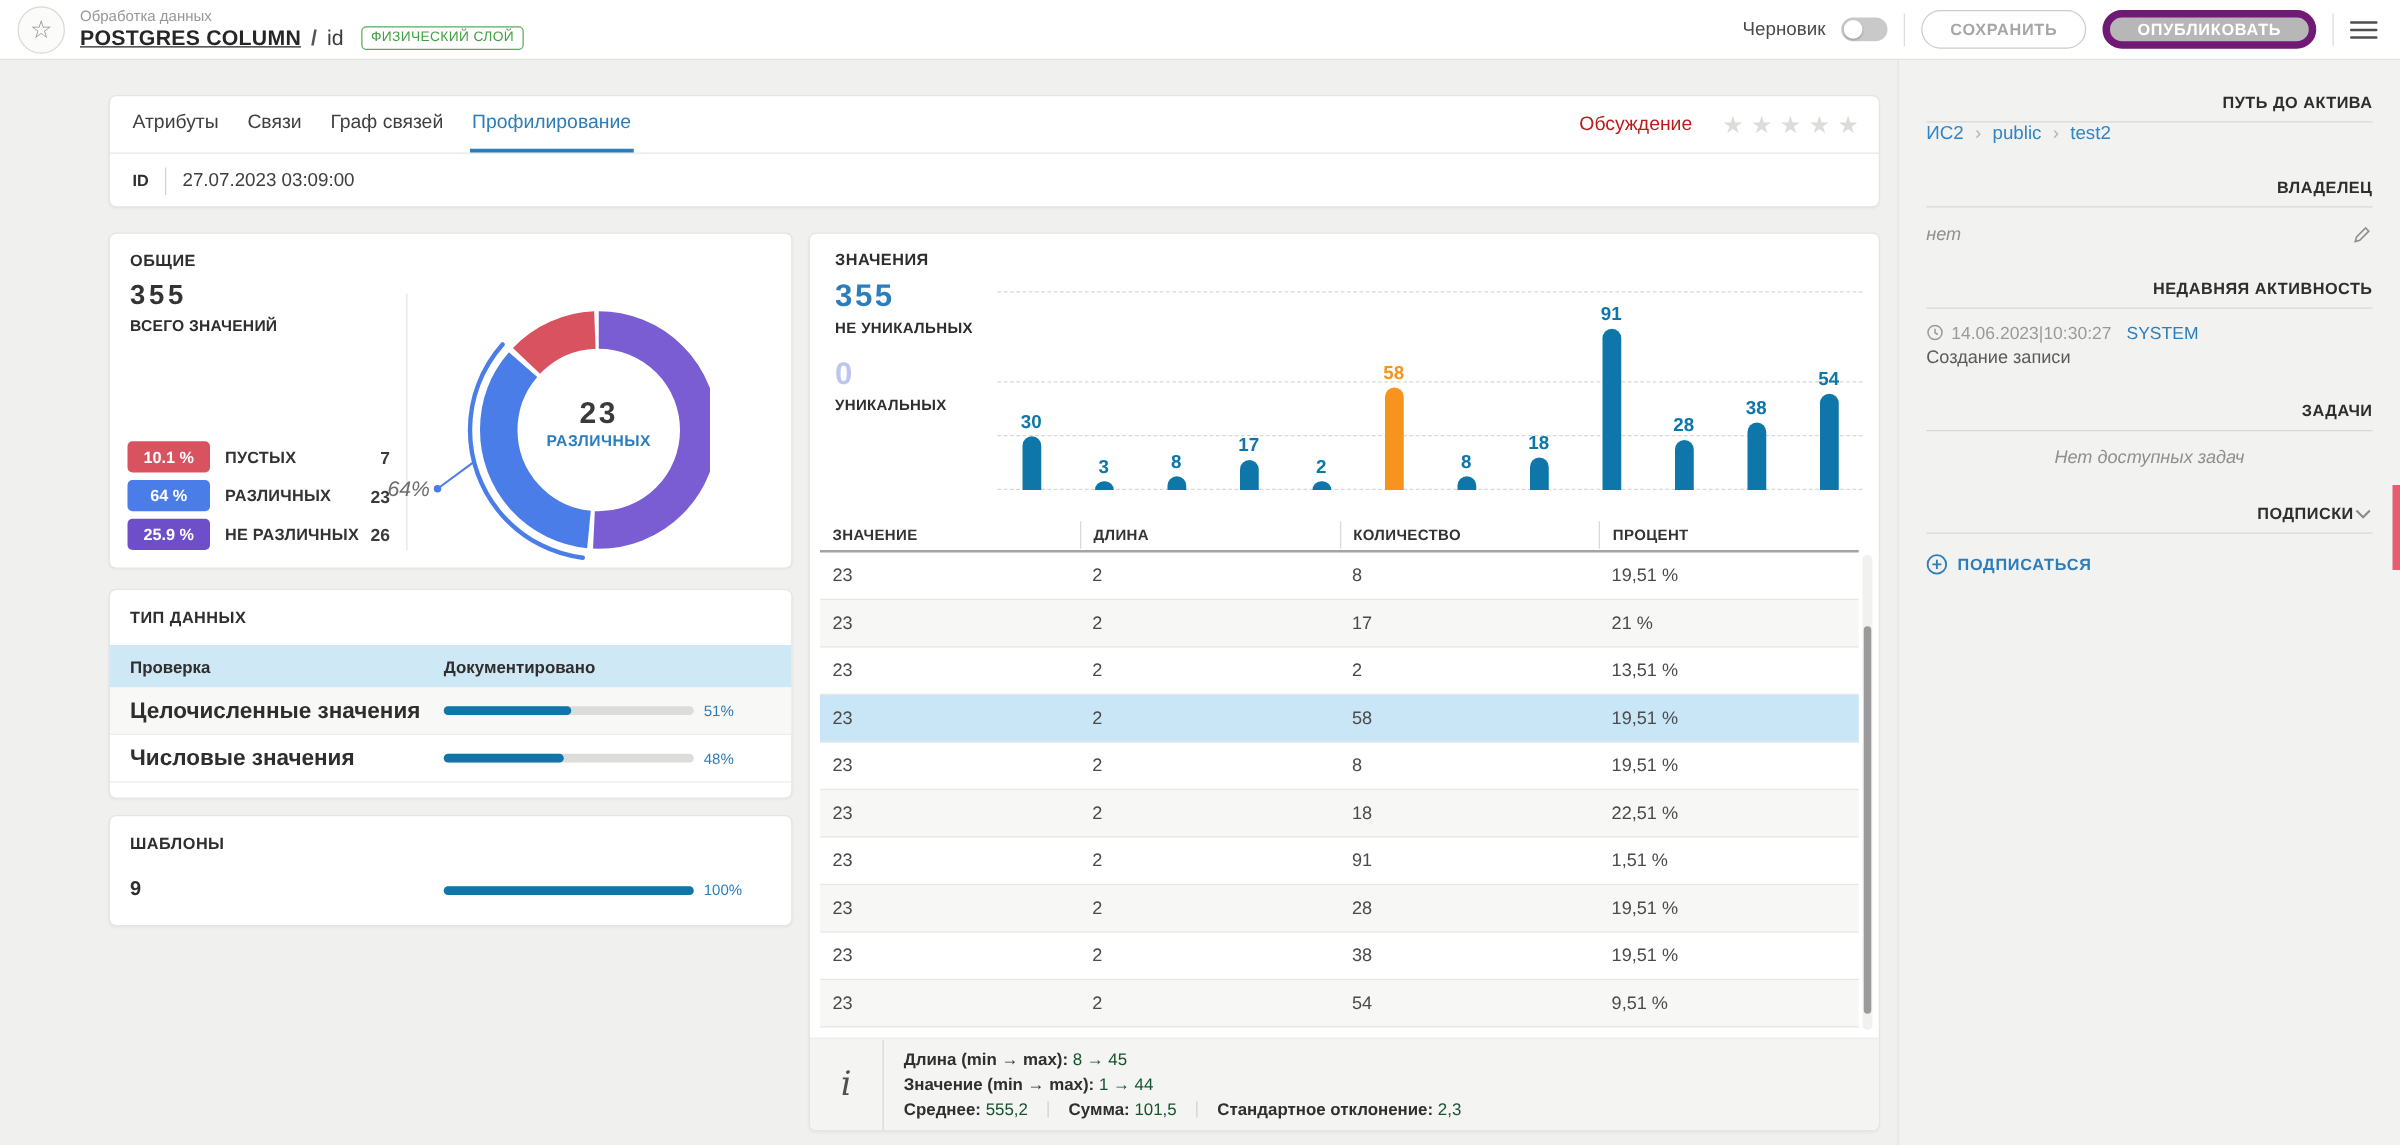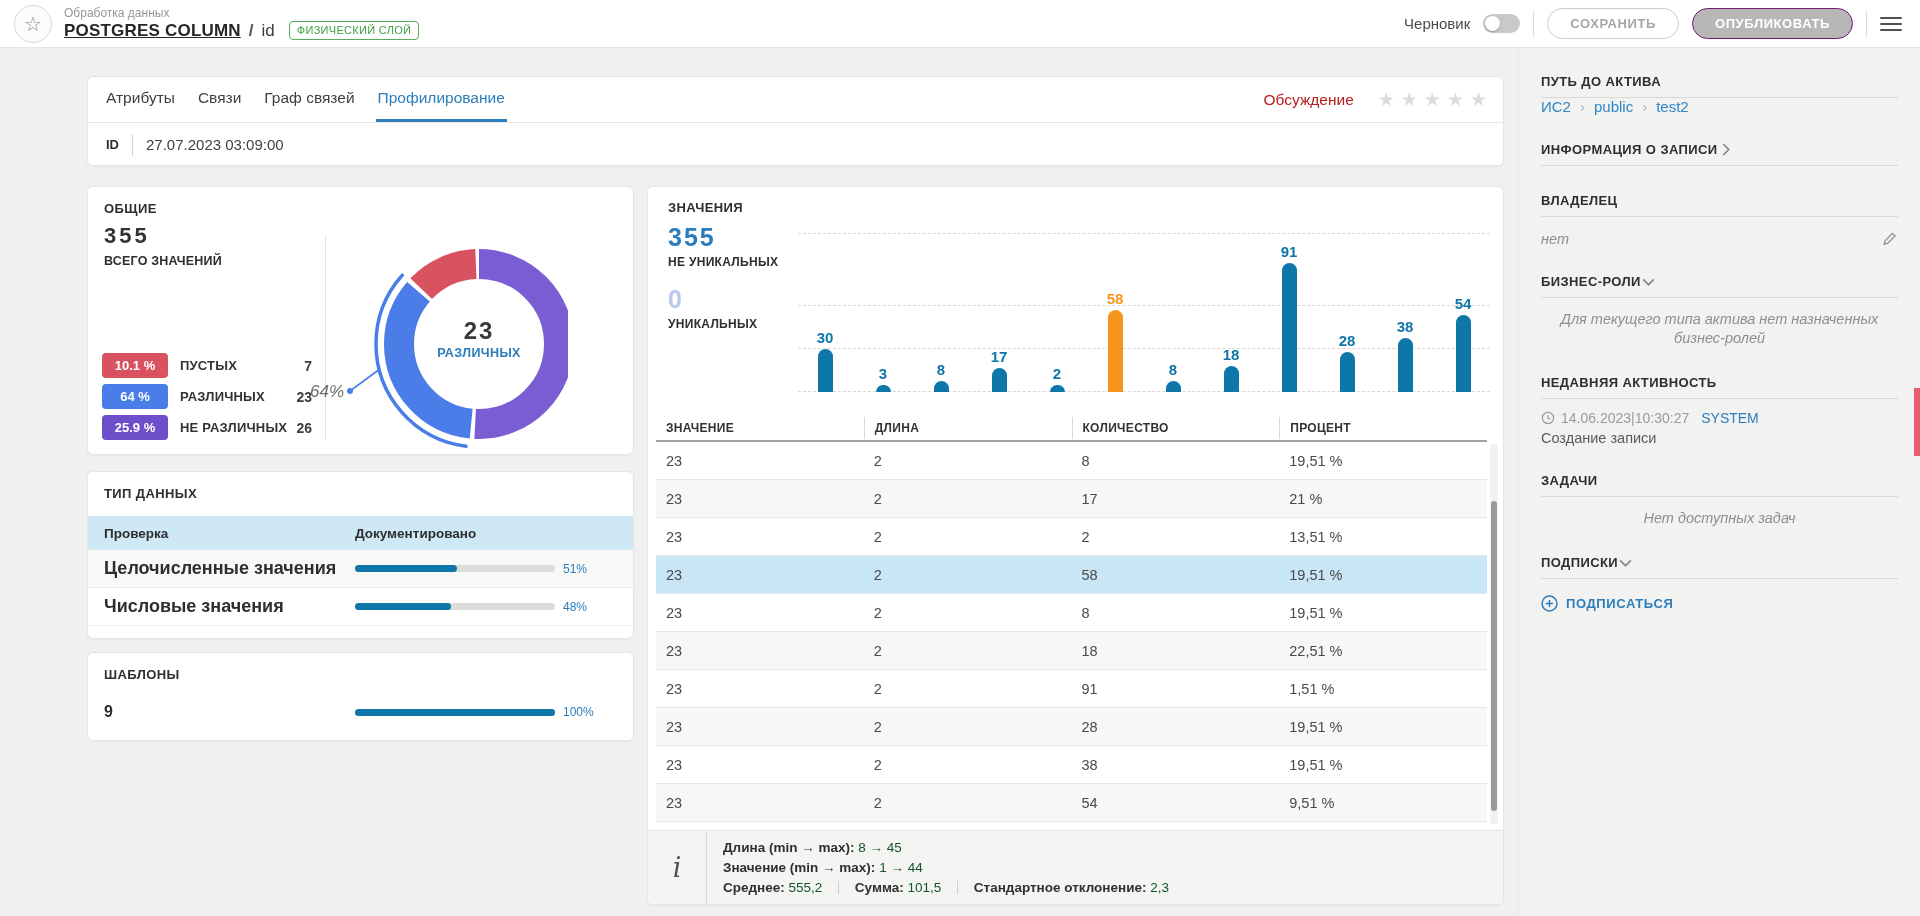--- a/index.html
+++ b/index.html
@@ -16,21 +16,21 @@
   .entity-sep { font-size:17px; color:#555; font-weight:bold;}
   .entity-name { font-size:17px; color:#3c3c3c; }
   .layer-badge { font-size:11px; color:#44a046; border:1px solid #5aaa5c; border-radius:4px; padding:2px 7px 3px; letter-spacing:.3px; margin-left:6px; white-space:nowrap;}
   .topbar-right { margin-left:auto; display:flex; align-items:center; gap:13px; padding-right:18px; }
   .draft-label { font-size:15px; color:#4a4a4a; }
   .toggle { width:37px; height:19px; background:#c9c9c9; border-radius:10px; position:relative; cursor:pointer; }
   .toggle .knob { position:absolute; left:2px; top:2px; width:15px; height:15px; background:#fff; border-radius:50%; box-shadow:0 1px 2px rgba(0,0,0,.25);}
   .vdiv-h { width:1px; height:26px; background:#dcdcda; }
   .btn { height:31px; border-radius:16px; font-size:13px; font-weight:bold; letter-spacing:.6px; padding:0 22px; cursor:pointer; font-family:inherit;}
   .btn-save { background:#fff; border:1px solid #cbcbcb; color:#a6a6a6; }
-  .btn-publish { background:#b7b7b7; border:1px solid #701a75; color:#fff; }
+  .btn-publish { background:#b7b7b7; border:6px solid #701a75; color:#fff; }
   .burger { width:22px; display:flex; flex-direction:column; gap:4px; cursor:pointer; }
   .burger i { display:block; height:2px; background:#4f4f4f; border-radius:1px;}
 
   
   .card { position:absolute; background:#fff; border:1px solid #e5e5e3; border-radius:6px; box-shadow:0 1px 2px rgba(0,0,0,.04); }
   .card-title { font-size:13px; font-weight:bold; color:#2e2e2e; letter-spacing:.4px; }
 
   
   .tabs-card { left:87px; top:76px; width:1417px; height:90px; }
   .tabs-row { height:46px; display:flex; align-items:stretch; padding:0 16px; border-bottom:1px solid #e8e8e6; }
@@ -112,21 +112,21 @@
   .v-footer { position:absolute; left:0; right:0; bottom:0; height:74px; background:#f4f4f2; border-top:1px solid #e4e4e2; border-radius:0 0 6px 6px; display:flex; align-items:center;}
   .info-i { width:58px; text-align:center; font-family:"DejaVu Serif",serif; font-style:italic; font-size:27px; color:#4f4f4f; flex:none;}
   .v-footer-lines { border-left:1px solid #d8d8d6; padding:6px 0 6px 16px; font-size:13.5px; line-height:20px; color:#2f2f2f;}
   .f-label { font-weight:bold; color:#2f2f2f; }
   .f-value { color:#14532d; }
   .f-sep { display:inline-block; width:1px; height:13px; background:#cfcfcd; margin:0 12px; vertical-align:-2px;}
 
   
   .sidebar { position:absolute; left:1518px; top:48px; width:402px; height:868px; background:#f2f2f0; border-left:1px solid #e4e4e2; padding:26px 22px 0 22px;}
   .side-section { margin-bottom:27px; }
-  .side-head { display:flex; align-items:center; justify-content:flex-start; }
+  .side-head { display:flex; align-items:center; justify-content:flex-end; }
   .side-title { font-size:13px; font-weight:bold; color:#2e2e2e; letter-spacing:.4px; }
   .sep-line { border:none; border-top:1px solid #d8d8d6; margin-top:8px; }
   .chev { cursor:pointer; display:flex; align-items:center; }
   .breadcrumb { font-size:15px; display:flex; align-items:center; gap:9px; }
   .bc-link { color:#2f86c7; cursor:pointer; }
   .bc-sep { color:#b3b3b1; font-size:15px; }
   .owner-row { margin-top:13px; display:flex; align-items:center; justify-content:space-between; }
   .empty-italic { font-style:italic; color:#8f8f8f; font-size:14.5px; }
   .centered-note { margin-top:12px; text-align:center; font-style:italic; color:#8f8f8f; font-size:14.5px; line-height:19px; padding:0 6px;}
   .activity { margin-top:11px; }
@@ -454,60 +454,37 @@
     <hr class="sep-line">
     <div class="breadcrumb">
         <span class="bc-link">ИС2</span>
         <span class="bc-sep">›</span>
         <span class="bc-link">public</span>
         <span class="bc-sep">›</span>
         <span class="bc-link">test2</span>
       </div>
   </div>
 
-  <div class="side-section">
-    <div class="side-head">
-      <span class="side-title">ИНФОРМАЦИЯ О ЗАПИСИ</span>
-      <span class="chev">
-        <svg width="15" height="15" viewBox="0 0 14 14">
-            <path d="M5 2l5 5-5 5" fill="none" stroke="#8a8a8a" stroke-width="1.6"></path>
-          </svg>
-      </span>
-    </div>
-    <hr class="sep-line">
-  </div>
 
   <div class="side-section">
     <div class="side-head">
       <span class="side-title">ВЛАДЕЛЕЦ</span>
     </div>
     <hr class="sep-line">
     <div class="owner-row">
       <span class="empty-italic">нет</span>
       <span class="chev">
         <svg width="17" height="17" viewBox="0 0 16 16">
             <path d="M3 13.4l1-3.4 6.8-6.8 2.4 2.4-6.8 6.8-3.4 1z" fill="none" stroke="#8f8f8f" stroke-width="1.2"></path>
             <path d="M3 15h12" stroke="#8f8f8f" stroke-width="1" opacity="0"></path>
           </svg>
       </span>
     </div>
   </div>
 
-  <div class="side-section">
-    <div class="side-head">
-      <span class="side-title">БИЗНЕС-РОЛИ</span>
-      <span class="chev">
-        <svg width="15" height="15" viewBox="0 0 14 14">
-            <path d="M2 5l5 5 5-5" fill="none" stroke="#8a8a8a" stroke-width="1.6"></path>
-          </svg>
-      </span>
-    </div>
-    <hr class="sep-line">
-    <div class="centered-note">Для текущего типа актива нет назначенных бизнес-ролей</div>
-  </div>
 
   <div class="side-section">
     <div class="side-head">
       <span class="side-title">НЕДАВНЯЯ АКТИВНОСТЬ</span>
     </div>
     <hr class="sep-line">
     <div class="activity">
       <div class="act-line1">
         <span class="chev">
           <svg width="14" height="14" viewBox="0 0 14 14">

